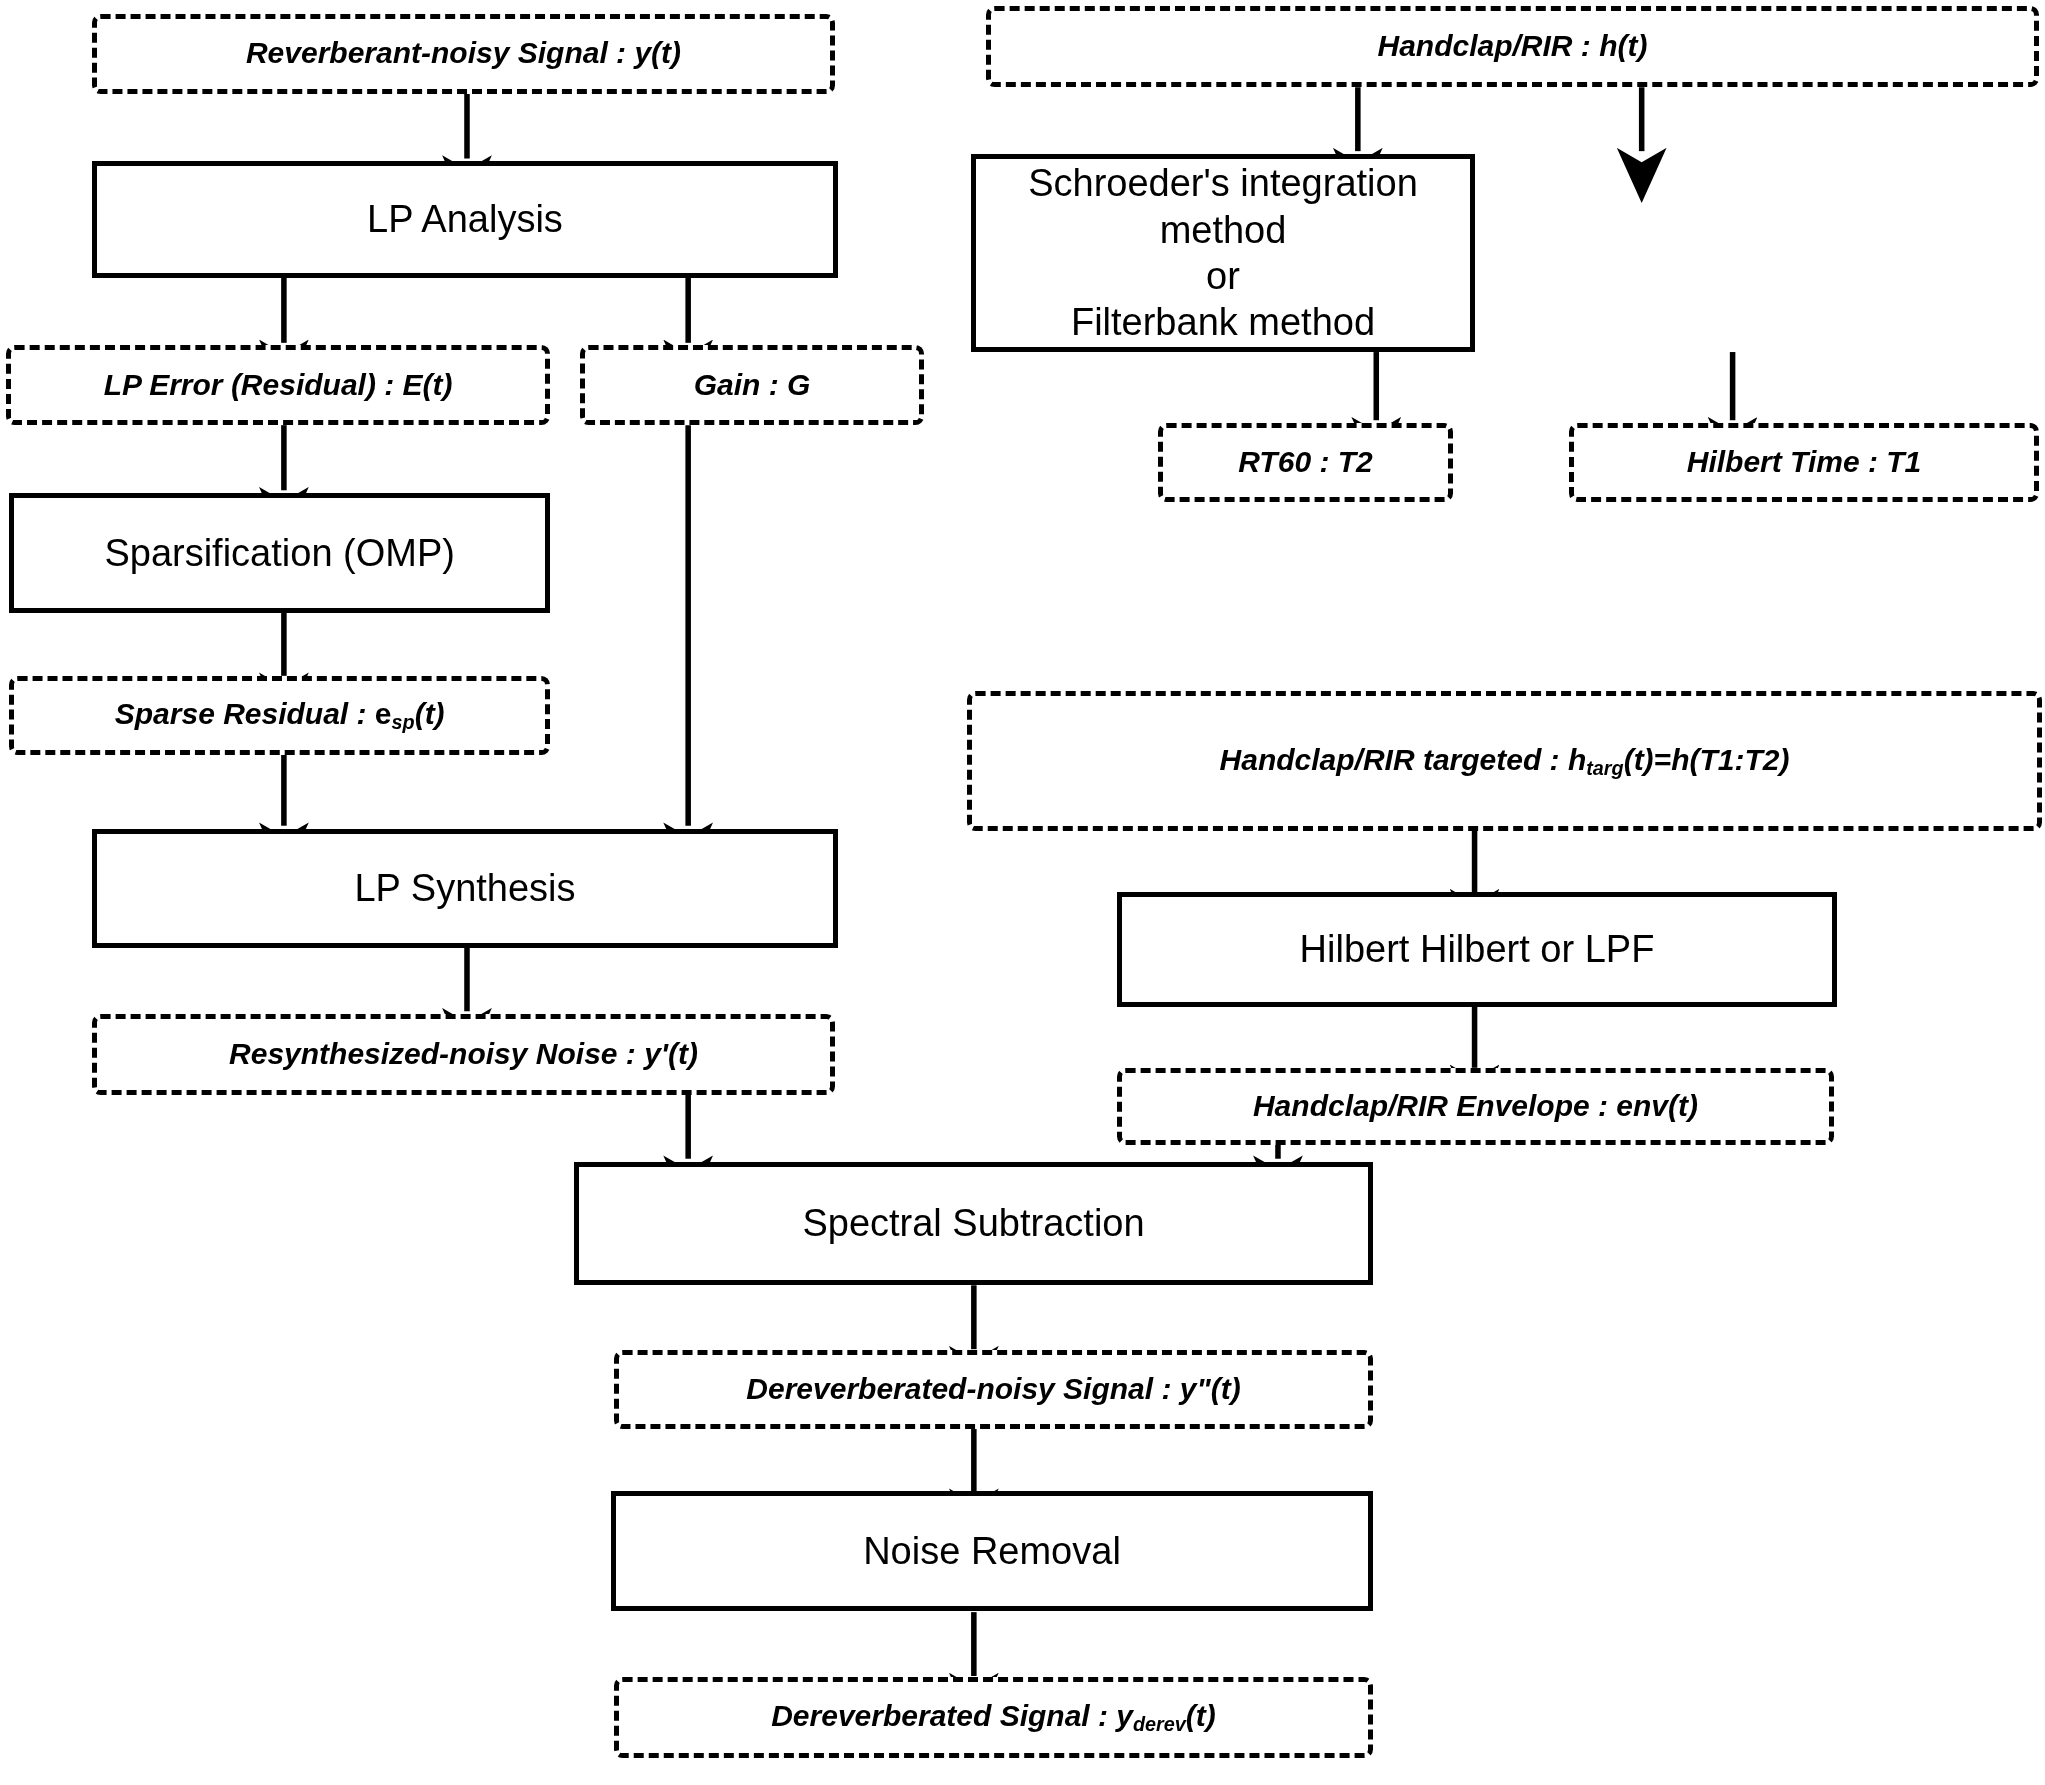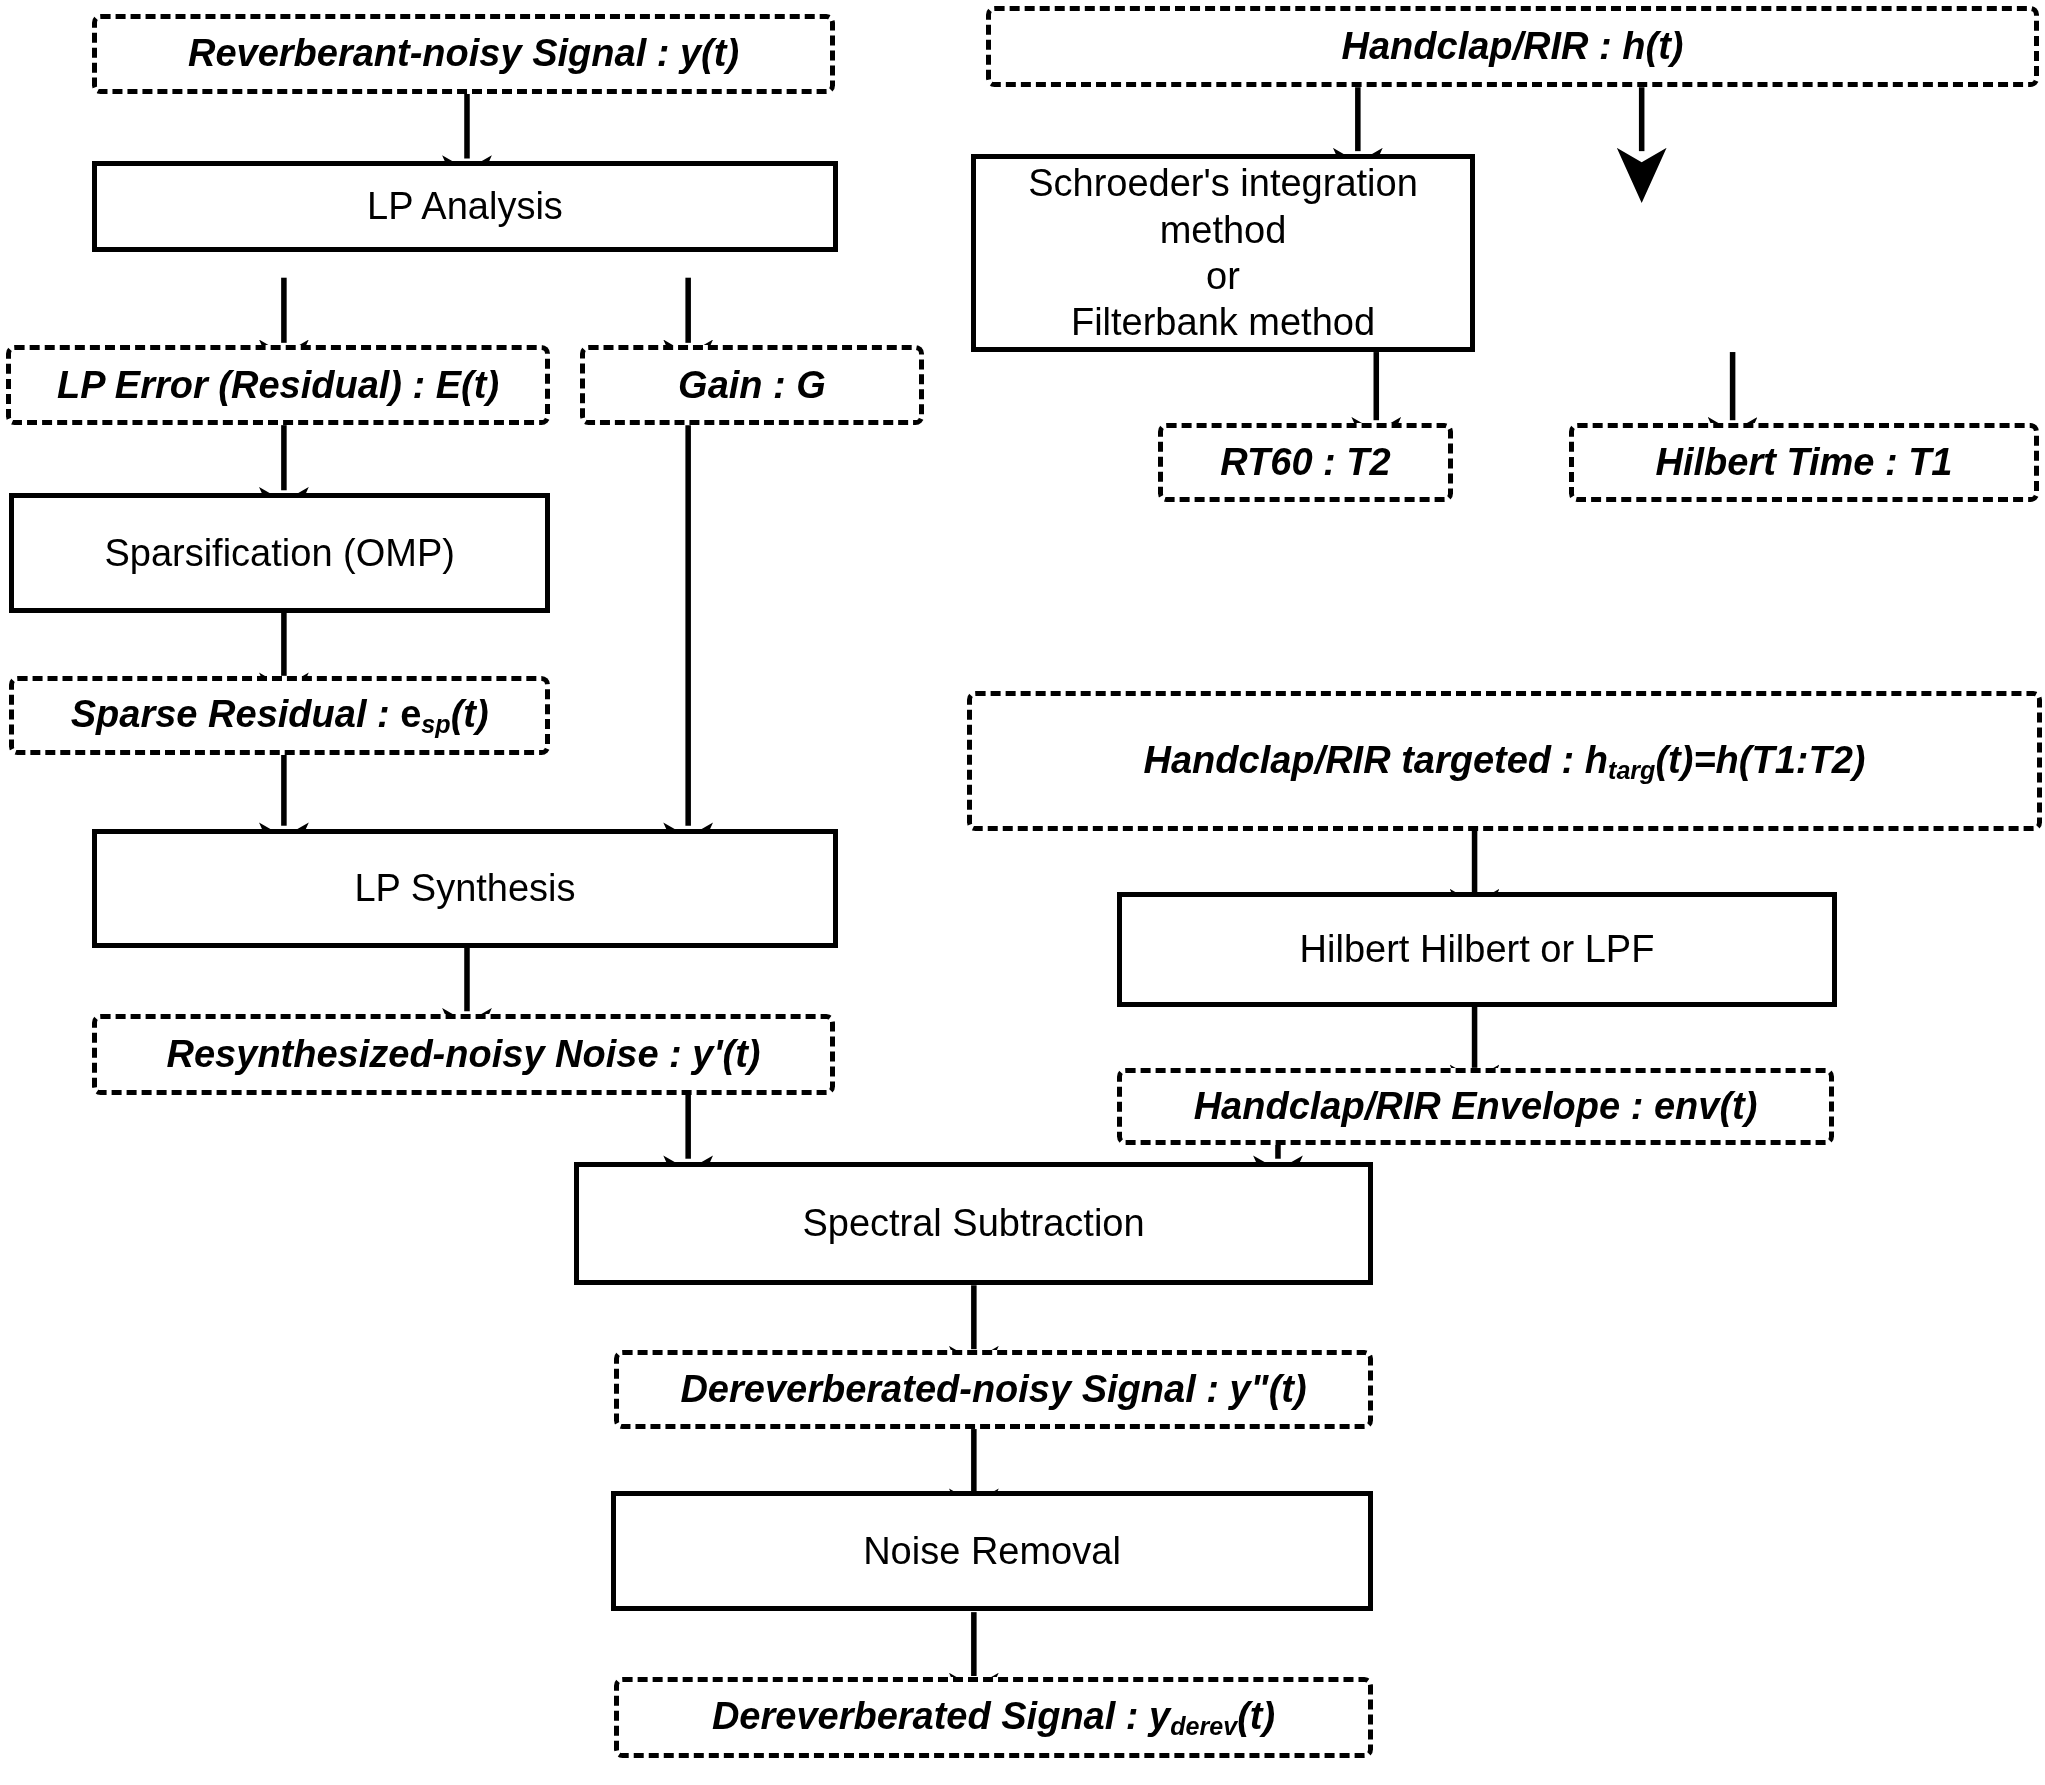--- a/index.html
+++ b/index.html
@@ -29,21 +29,21 @@
   }
   .node.solid {
     border: 5.5px solid #000000;
     font-size: 38px;
     font-style: normal;
     font-weight: 400;
   }
   .node.dashed {
     border: 5.5px dashed #000000;
     border-radius: 8.6px;
-    font-size: 38px;
+    font-size: 30px;
     font-style: italic;
     font-weight: 700;
   }
   .node .label {
     display: block;
     padding: 0 11px;
     white-space: nowrap;
   }
   .node .label.multi {
     white-space: normal;
@@ -116,21 +116,21 @@
       <line x1="1585" y1="2326" x2="1585" y2="2428"></line>
 
       <line x1="1585" y1="2624" x2="1585" y2="2728"></line>
     </g>
   </svg>
 
   <div class="node dashed" style="left:92px; top:13.5px; width:743px; height:80px;">
     <span class="label">Reverberant-noisy Signal : y(t)</span>
   </div>
 
-  <div class="node solid" style="left:92px; top:161px; width:746px; height:91px;">
+  <div class="node solid" style="left:92px; top:161px; width:746px; height:117px;">
     <span class="label">LP Analysis</span>
   </div>
 
   <div class="node dashed" style="left:6.1px; top:345px; width:544px; height:80px;">
     <span class="label">LP Error (Residual) : E(t)</span>
   </div>
 
   <div class="node dashed" style="left:580px; top:345px; width:344px; height:80px;">
     <span class="label">Gain : G</span>
   </div>

